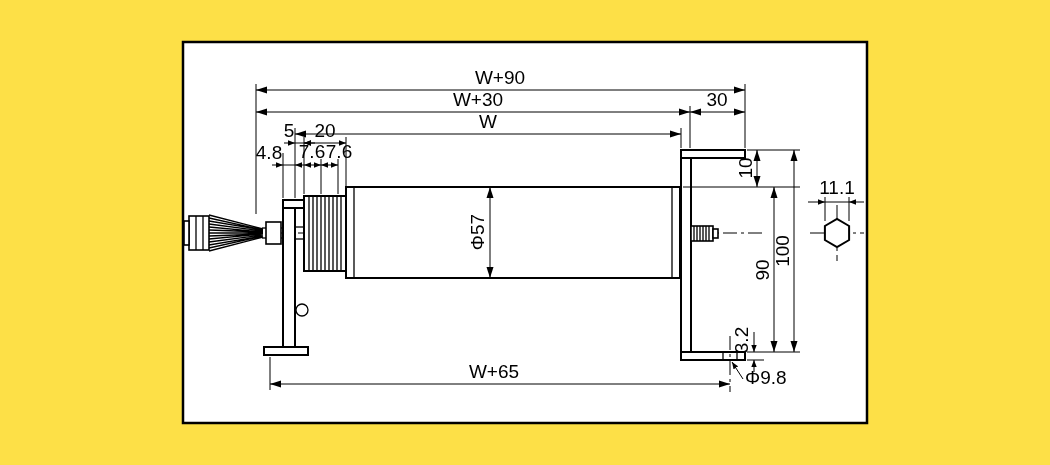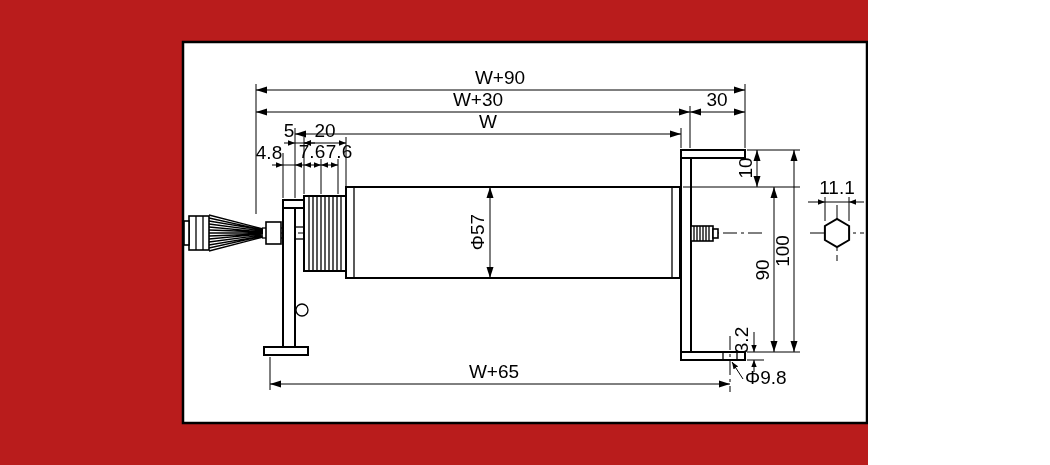--- a/index.html
+++ b/index.html
@@ -1,16 +1,16 @@
 <!DOCTYPE html>
 <html><head>
 <meta charset="utf-8">
 <style>
   html,body{margin:0;padding:0;background:#ffffff;}
-  .page{width:868px;height:465px;background:#b91c1c;position:relative;overflow:hidden;}
+  .page{width:1050px;height:465px;background:#fde047;position:relative;overflow:hidden;}
   svg{display:block;}
   .olf {stroke:#000;stroke-width:2;fill:#fff;}
   .olf3{stroke:#000;stroke-width:1.6;fill:#fff;}
   .thin{stroke:#000;stroke-width:1.3;fill:none;}
   
   .dim {stroke:#000;stroke-width:1;fill:none;}
   
   .cl  {stroke:#000;stroke-width:1;fill:none;stroke-dasharray:14 4 3 4;}
   text{font-family:"Liberation Sans","DejaVu Sans",sans-serif;font-size:19px;fill:#000;}
 </style>

